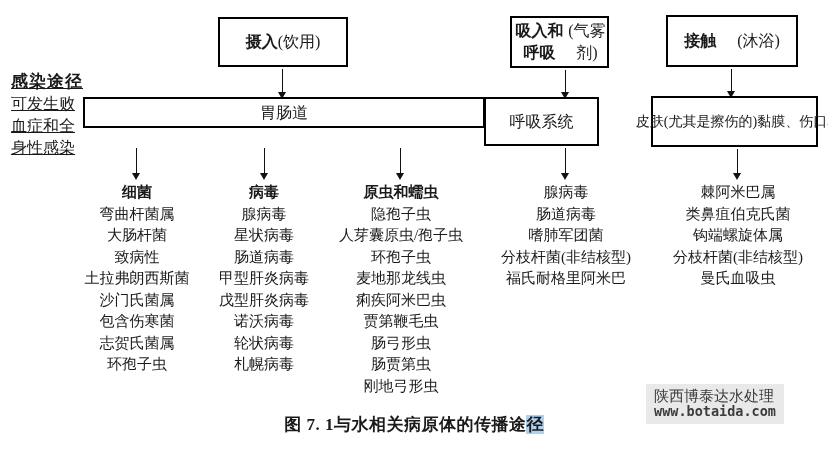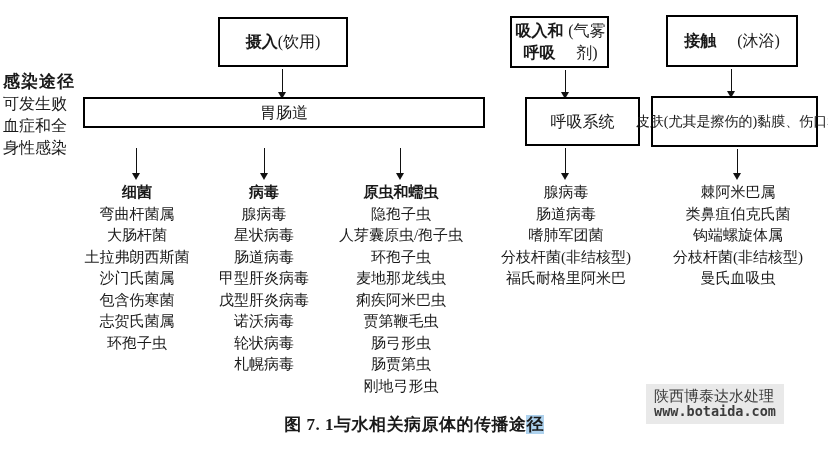--- a/index.html
+++ b/index.html
@@ -11,21 +11,21 @@
   .box{
     position:absolute;border:2px solid #000;background:#fff;box-sizing:border-box;
     display:flex;flex-direction:row;align-items:center;justify-content:center;
     text-align:center;line-height:1.35;
   }
   .box-title{font-weight:bold;font-size:16px;}
   .box-sub{font-size:16px;}
   .site-label{font-size:16px;}
   .skin-line{font-size:14px;line-height:1.5;white-space:nowrap;}
   
-  .side-note{position:absolute;left:3px;top:71px;font-size:16px;line-height:22px;white-space:nowrap;}
+  .side-note{position:absolute;left:11px;top:71px;font-size:16px;line-height:22px;white-space:nowrap;text-decoration:underline;}
   .side-heading{font-weight:bold;font-size:17px;letter-spacing:1px;}
   
   .arrow{position:absolute;width:0;border-left:1.5px solid #111;}
   .arrow::after{
     content:"";position:absolute;bottom:-7px;left:-4.8px;width:0;height:0;
     border:4px solid transparent;border-top:7px solid #111;border-bottom:none;
   }
   
   .col{
     position:absolute;transform:translateX(-50%);text-align:center;
@@ -77,40 +77,41 @@
   </div>
 
   <div class="arrow" style="left:282px;top:69px;height:23px;"></div>
   <div class="arrow" style="left:565px;top:70px;height:22px;"></div>
   <div class="arrow" style="left:731px;top:69px;height:22px;"></div>
 
   <div class="box" style="left:83px;top:97px;width:402px;height:31px;">
     <div class="site-label">胃肠道</div>
   </div>
 
-  <div class="box" style="left:525px;top:97px;width:115px;height:49px;">
+  <div class="box" style="left:484px;top:97px;width:115px;height:49px;">
     <div class="site-label">呼吸系统</div>
   </div>
 
   <div class="box" style="left:651px;top:96px;width:167px;height:51px;padding-left:36px;">
     <div class="skin-line">皮肤(尤其是擦伤的)</div>
     <div class="skin-line">黏膜、伤口和眼睛</div>
   </div>
 
   <div class="arrow" style="left:136px;top:148px;height:25px;"></div>
   <div class="arrow" style="left:264px;top:148px;height:25px;"></div>
   <div class="arrow" style="left:400px;top:148px;height:25px;"></div>
   <div class="arrow" style="left:565px;top:148px;height:25px;"></div>
   <div class="arrow" style="left:737px;top:149px;height:24px;"></div>
 
   <div class="col" style="left:137px;top:182px;">
     <div class="col-header">细菌</div>
     <div>
         <div>弯曲杆菌属</div>
         <div>大肠杆菌</div>
+        <div>致病性</div>
         <div>土拉弗朗西斯菌</div>
         <div>沙门氏菌属</div>
         <div>包含伤寒菌</div>
         <div>志贺氏菌属</div>
         <div>环孢子虫</div>
       </div>
   </div>
 
   <div class="col" style="left:264px;top:182px;">
     <div class="col-header">病毒</div>

